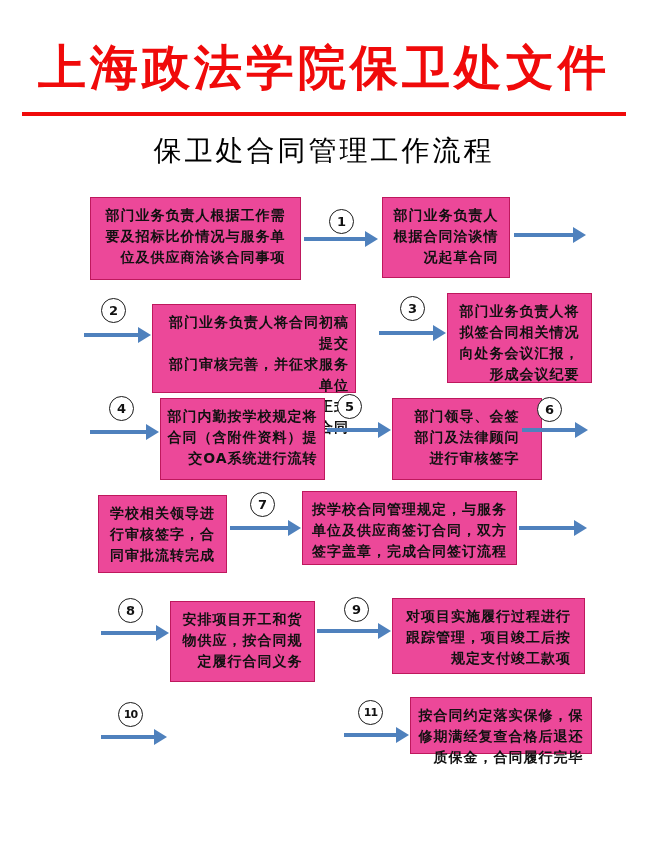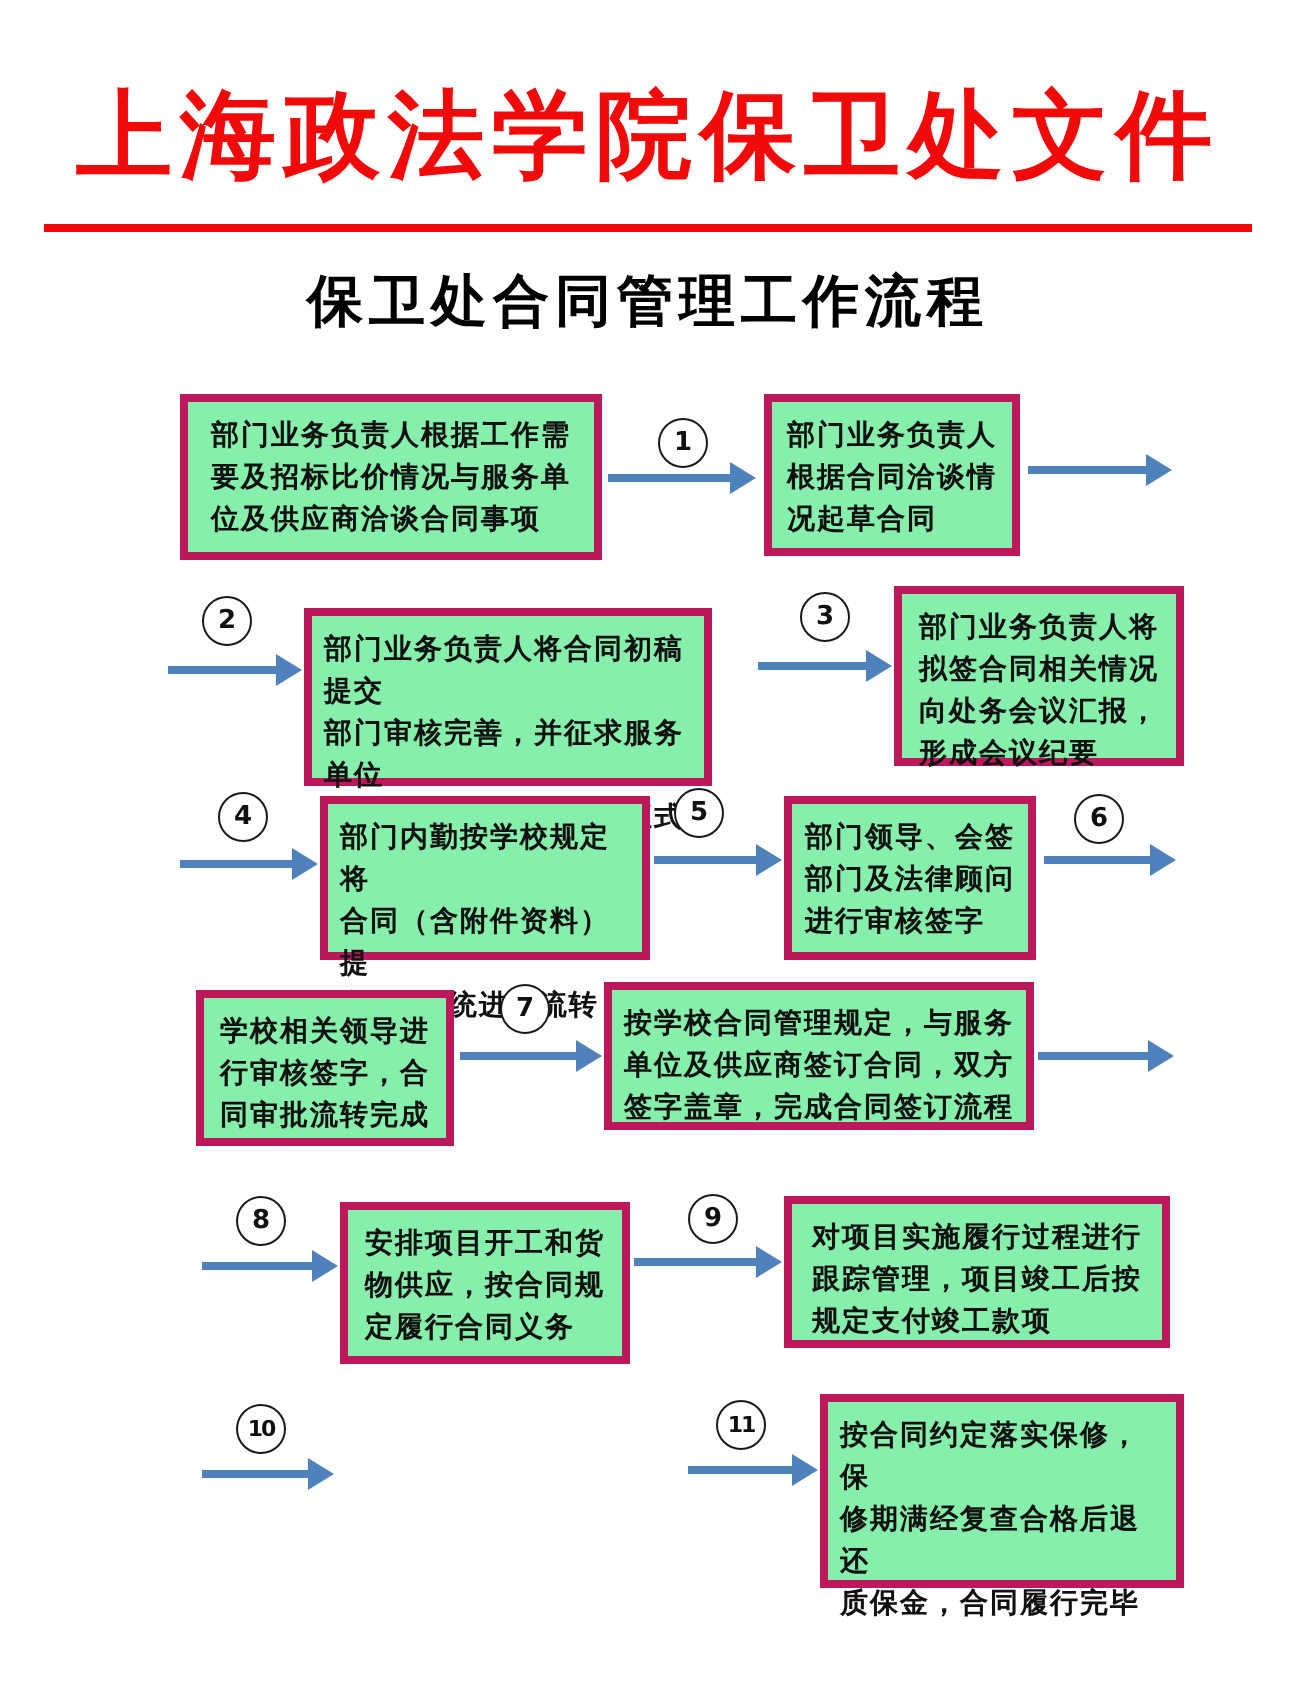--- a/index.html
+++ b/index.html
@@ -30,36 +30,36 @@
   .header-rule {
     position: absolute;
     left: 22px; top: 112px;
     width: 604px; height: 4px;
     background: #f00a0a;
   }
   .flow-title {
     position: absolute;
     left: 0; right: 0; top: 132px;
     text-align: center;
-    font-weight: bold;
+    font-weight: normal;
     font-size: 28px;
     letter-spacing: 3px;
     color: #000000;
     white-space: nowrap;
   }
 
   
   .fbox {
     position: absolute;
-    border: 4px solid #be185d;
-    background: #86efac;
+    border: 1px solid #be185d;
+    background: #ec4899;
     display: flex;
     justify-content: center;
     padding: 7px 6px 0 6px;
-    text-align: left;
+    text-align: right;
     font-weight: bold;
     font-size: 14px;
     letter-spacing: 1px;
     line-height: 1.5;
     color: #111111;
     white-space: pre-line;
   }
 
   .arrow { position: absolute; height: 16px; }
   .arrow .arrow-line {
@@ -141,21 +141,21 @@
     <div class="arrow-head"></div>
   </div>
   <div class="fbox" style="left:160px;top:398px;width:165px;height:82px">部门内勤按学校规定将
 合同（含附件资料）提
 交OA系统进行流转</div>
   <div class="stepnum" style="left:337px;top:394px">5</div>
   <div class="arrow" style="left:327px;top:422px;width:64px">
     <div class="arrow-line"></div>
     <div class="arrow-head"></div>
   </div>
-  <div class="fbox" style="left:392px;top:398px;width:126px;height:82px">部门领导、会签
+  <div class="fbox" style="left:392px;top:398px;width:150px;height:82px">部门领导、会签
 部门及法律顾问
 进行审核签字</div>
   <div class="stepnum" style="left:537px;top:397px">6</div>
   <div class="arrow" style="left:522px;top:422px;width:66px">
     <div class="arrow-line"></div>
     <div class="arrow-head"></div>
   </div>
 
   <div class="fbox" style="left:98px;top:495px;width:129px;height:78px">学校相关领导进
 行审核签字，合
@@ -193,17 +193,17 @@
   <div class="stepnum twodigit" style="left:118px;top:702px">10</div>
   <div class="arrow" style="left:101px;top:729px;width:66px">
     <div class="arrow-line"></div>
     <div class="arrow-head"></div>
   </div>
   <div class="stepnum twodigit" style="left:358px;top:700px">11</div>
   <div class="arrow" style="left:344px;top:727px;width:65px">
     <div class="arrow-line"></div>
     <div class="arrow-head"></div>
   </div>
-  <div class="fbox" style="left:410px;top:697px;width:182px;height:97px">按合同约定落实保修，保
+  <div class="fbox" style="left:410px;top:697px;width:182px;height:57px">按合同约定落实保修，保
 修期满经复查合格后退还
 质保金，合同履行完毕</div>
 
 </div>
 
 </body></html>

